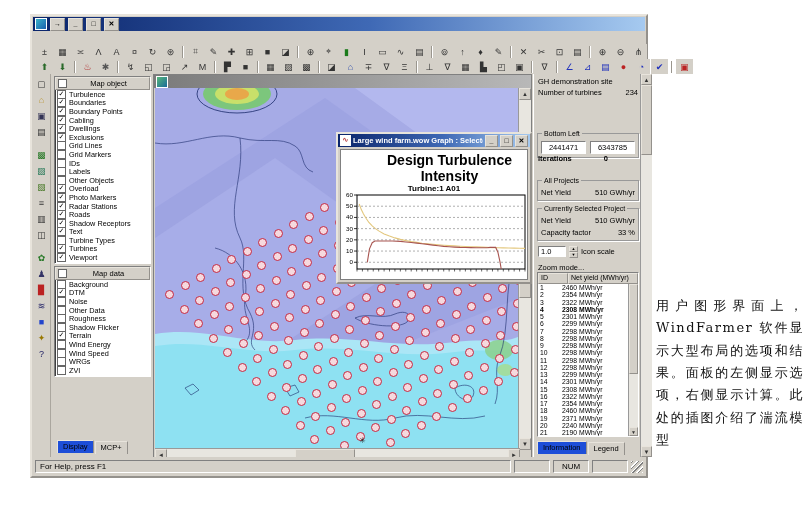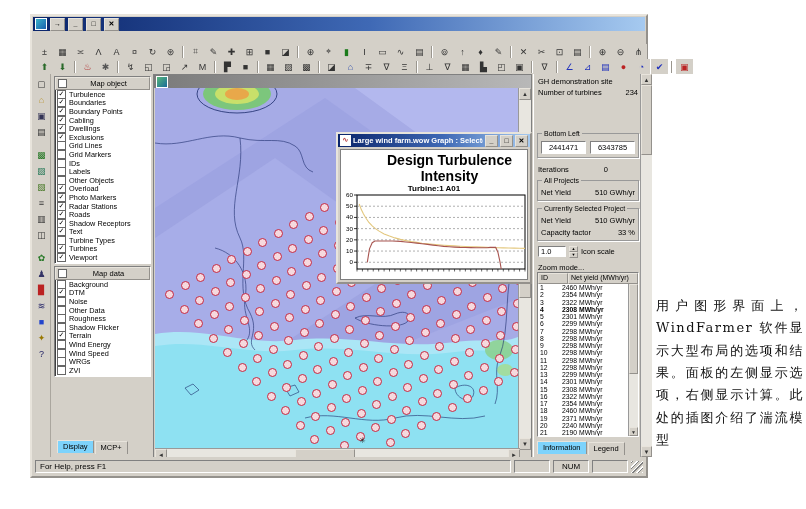--- a/index.html
+++ b/index.html
@@ -37,21 +37,21 @@
   .lhead{display:flex;align-items:center;gap:3px;height:11px;background:#d4d0c8;
        border:1px outset #e8e4dc;font-size:7.5px;padding:0 2px;}
   .lhead .hlabel{flex:1;text-align:center;}
   .chkrow{display:flex;align-items:center;gap:3px;height:8.6px;padding-left:2px;}
   .cbox{width:7px;height:7px;background:#fff;border:1px solid #666;font-size:7px;line-height:6px;
        text-align:center;color:#000;flex:0 0 auto;}
   .clbl{font-size:7.3px;white-space:nowrap;}
   .tabs{position:absolute;display:flex;gap:1px;}
   .tab{border:1px outset #e8e4dc;border-bottom:none;background:#d4d0c8;font-size:7.5px;
        padding:1px 5px 2px 5px;}
-  .tab.active{background:#7dd3fc;position:relative;top:-1px;text-align:center;}
+  .tab.active{background:#1d4ed8;position:relative;top:-1px;text-align:center;}
   
   #mapwin{position:absolute;left:120px;top:0;width:379px;height:388px;background:#d4d0c8;
        border:1px solid #808080;box-sizing:border-box;}
   #maptitle{position:relative;height:13px;display:flex;align-items:center;gap:3px;padding:0 2px;
        color:#fff;font-weight:bold;font-size:8px;}
   #mapcontent{position:absolute;left:1px;top:13px;width:365px;height:362px;overflow:hidden;background:#a6abe6;}
   #mapvscroll{position:absolute;right:0;top:13px;width:12px;height:362px;background:#e8e6e0;border-left:1px solid #999;}
   #maphscroll{position:absolute;left:1px;bottom:0;height:12px;width:365px;background:#e8e6e0;border-top:1px solid #999;}
   .sarrow{position:absolute;width:12px;height:12px;background:#d4d0c8;border:1px outset #e8e4dc;
        box-sizing:border-box;font-size:6px;line-height:10px;text-align:center;color:#333;}
@@ -736,21 +736,21 @@
         </div>
 
         <div class="gbox" style="top:59px;">
           <span class="glab">Bottom Left</span>
           <div class="fieldrow">
             <span class="field">2441471</span>
             <span class="field">6343785</span>
           </div>
         </div>
 
-        <div class="rrow" style="top:91px;">
+        <div class="rrow" style="top:80px;font-weight:bold;">
           <span>Iterations</span>
           <span style="margin-right:30px">0</span>
         </div>
 
         <div class="gbox" style="top:106px;">
           <span class="glab">All Projects</span>
           <div style="display:flex;justify-content:space-between;">
             <span>Net Yield</span>
             <span>510 GWh/yr</span>
           </div>

